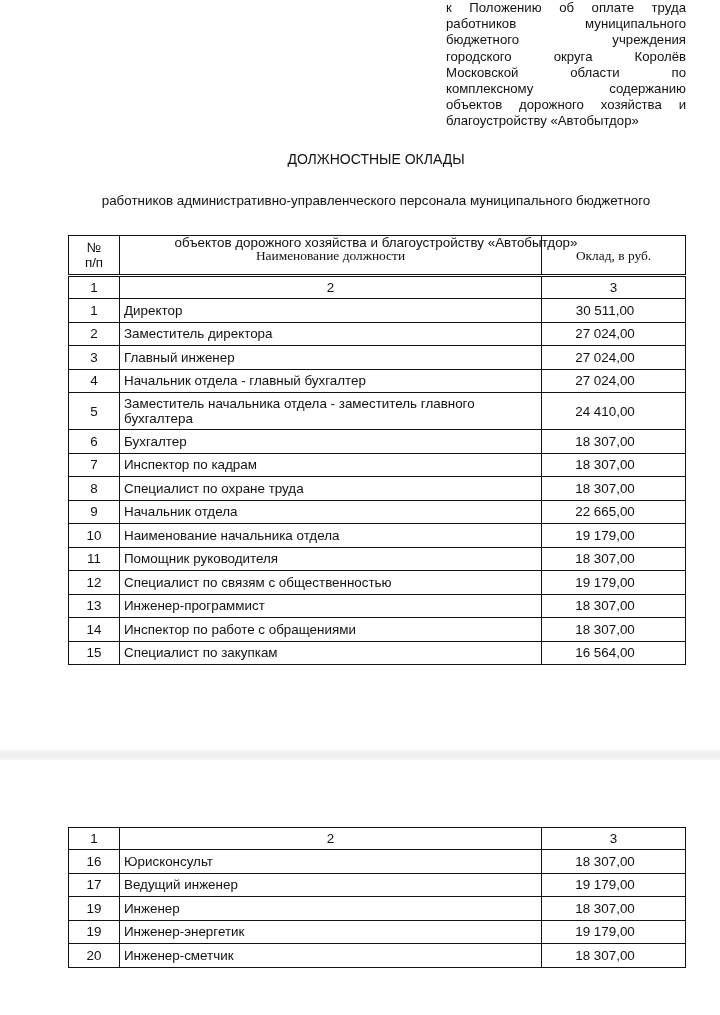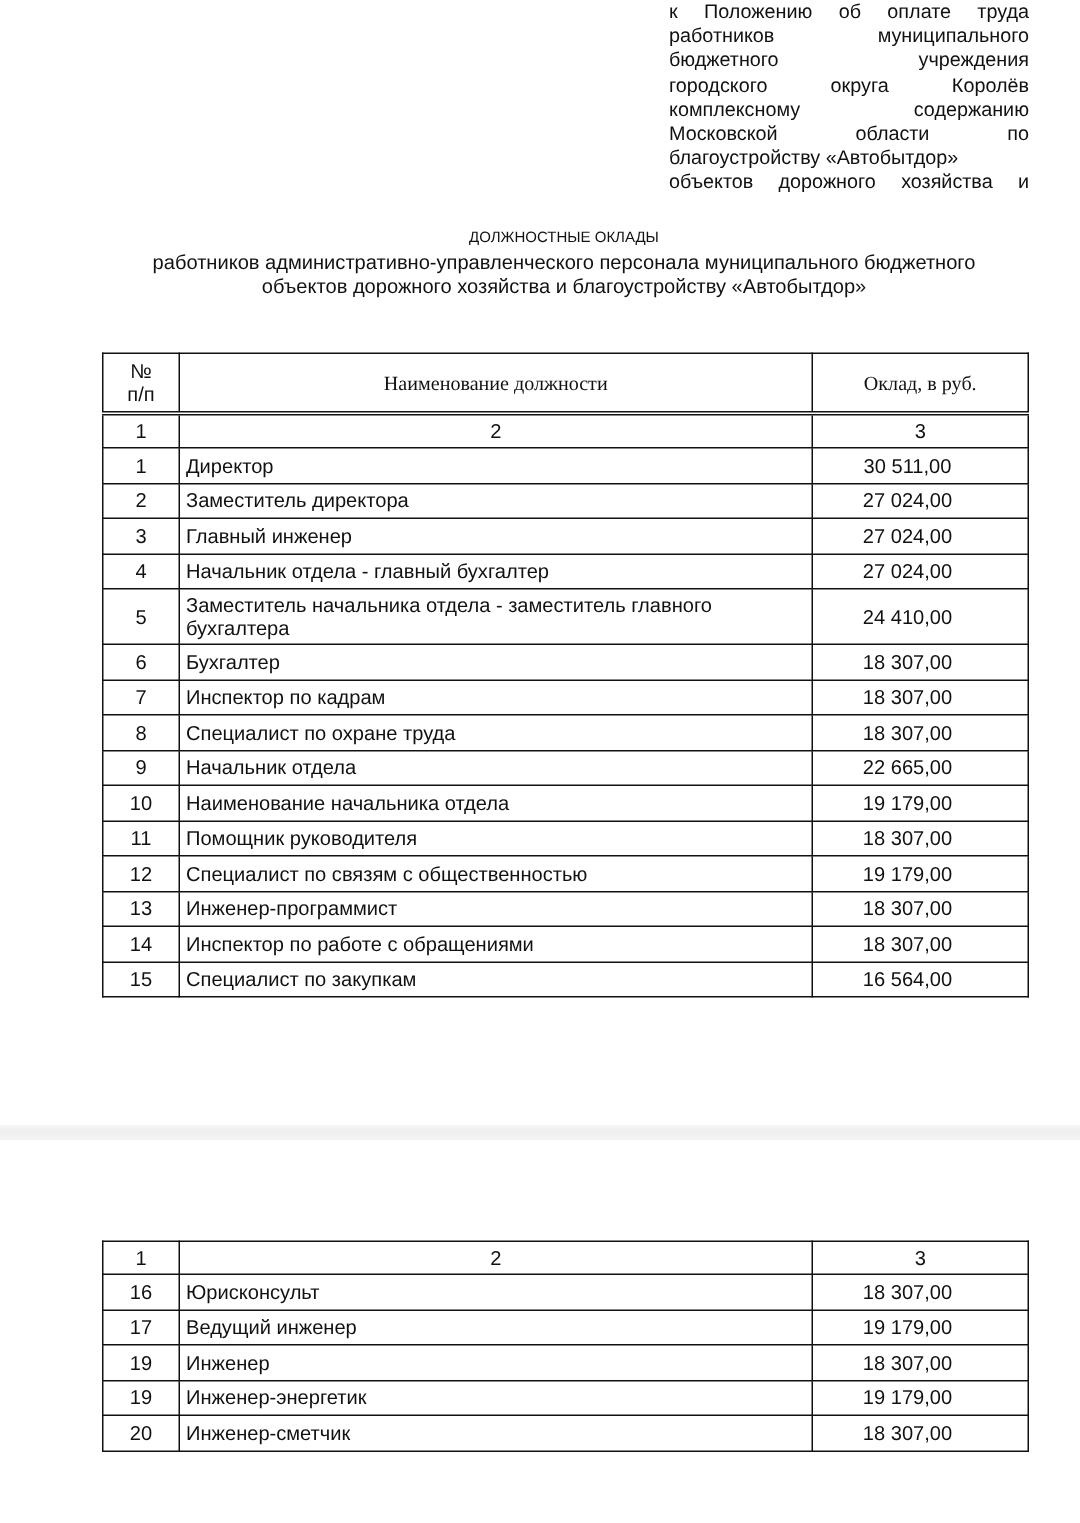--- a/index.html
+++ b/index.html
@@ -19,22 +19,22 @@
     position: absolute; left: 446px; top: 0px; width: 240px;
     font-size: 13.2px; line-height: 16.2px; text-align: justify;
   }
   .appendix .ln { display: block; text-align: justify; text-align-last: justify; height: 16.2px; }
   .appendix .ln.last { text-align-last: left; }
 
   .title-block {
     position: absolute; left: 60px; top: 151px; width: 632px; text-align: center;
     font-size: 13.4px; line-height: 16px;
   }
-  .title-block .t-main { display: block; font-size: 10px; }
-  .title-block .t-sub { display: block; }
+  .title-block .t-main { display: block; font-size: 14px; }
+  .title-block .t-sub { display: block; margin-top: 26px; }
 
   table.grid {
     position: absolute; left: 68px; width: 618px;
     border-collapse: collapse; font-size: 13.4px; table-layout: fixed;
   }
   table.grid td, table.grid th {
     border: 1px solid #111; padding: 0 4px; font-weight: normal;
     vertical-align: middle;
   }
   .c1 { width: 42px; text-align: center; }
@@ -52,24 +52,24 @@
 </style>
 </head>
 <body>
 
 <div class="page page1">
   <div class="appendix">
     <span class="ln">к Положению об оплате труда</span>
     <span class="ln">работников муниципального</span>
     <span class="ln">бюджетного учреждения</span>
     <span class="ln">городского округа Королёв</span>
+    <span class="ln">Московской области по</span>
     <span class="ln">комплексному содержанию</span>
-    <span class="ln">Московской области по</span>
+    <span class="ln">объектов дорожного хозяйства и</span>
     <span class="ln last">благоустройству «Автобытдор»</span>
-    <span class="ln">объектов дорожного хозяйства и</span>
   </div>
 
   <div class="title-block">
     <span class="t-main">ДОЛЖНОСТНЫЕ ОКЛАДЫ</span>
     <span class="t-sub">работников административно-управленческого персонала муниципального бюджетного</span>
     <span class="t-sub">объектов дорожного хозяйства и благоустройству «Автобытдор»</span>
   </div>
 
   <table class="grid t1" id="tbl1">
     <tbody>

